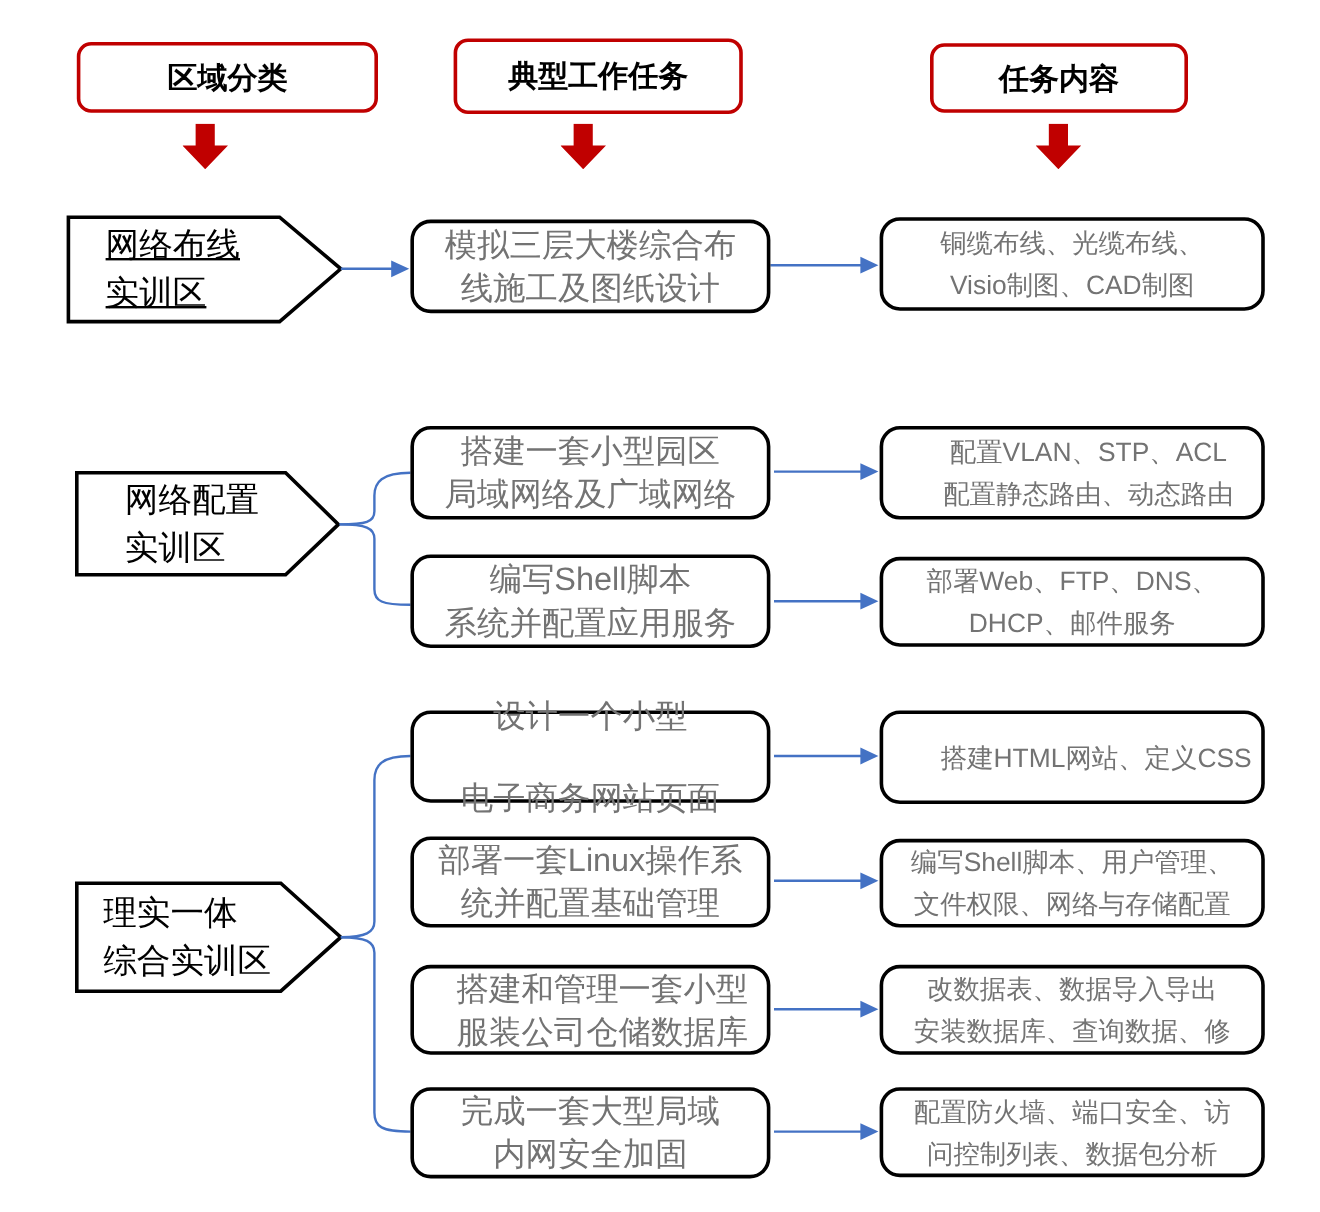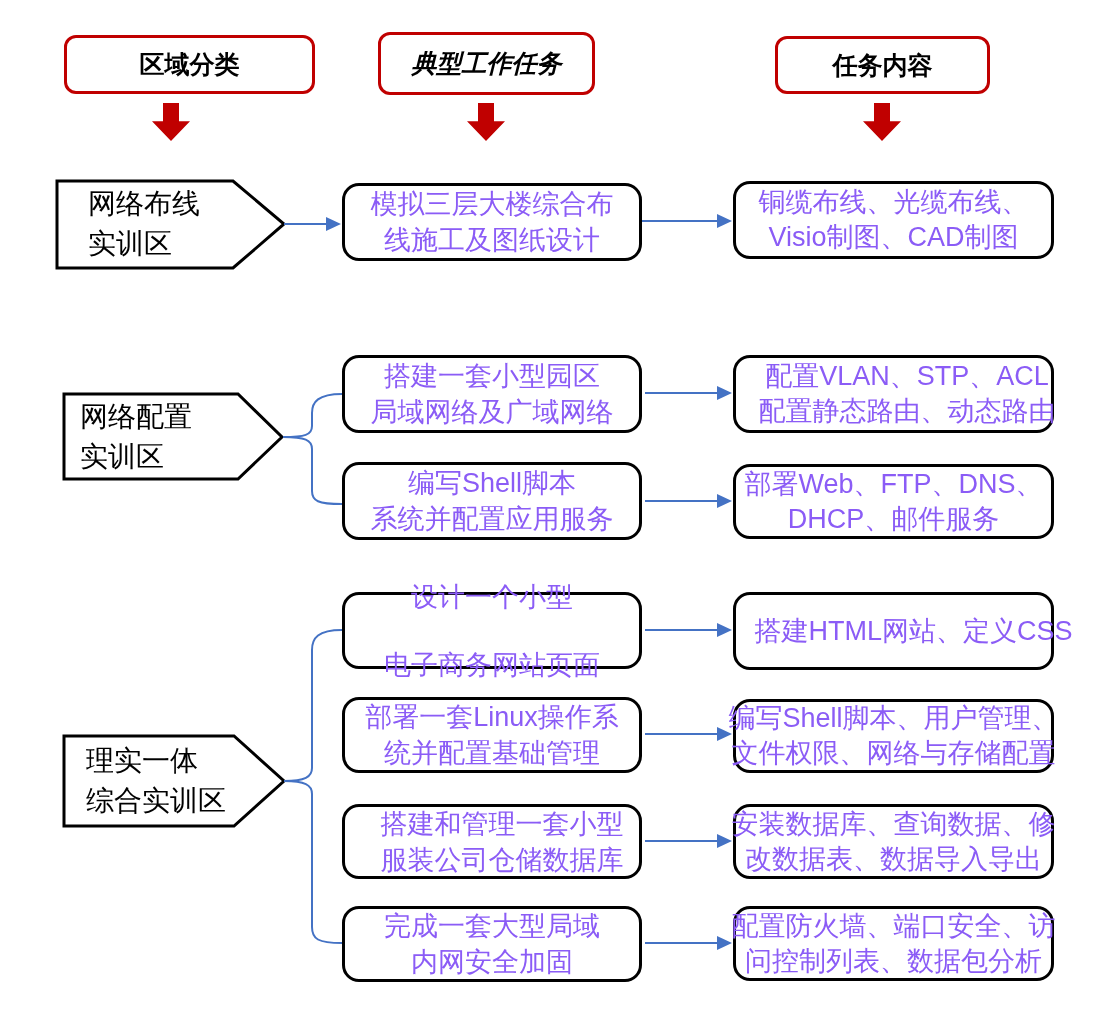--- a/index.html
+++ b/index.html
@@ -21,21 +21,21 @@
     border-radius: 12px;
     display: flex;
     align-items: center;
     justify-content: center;
     font-weight: 700;
     font-size: 25px;
     color: #000000;
     box-sizing: border-box;
   }
   #hdr-1 { left: 64px;  top: 35px; width: 251px; height: 59px; }
-  #hdr-2 { left: 378px; top: 32px; width: 217px; height: 63px; font-style: italic; }
+  #hdr-2 { left: 378px; top: 32px; width: 241px; height: 63px; }
   #hdr-3 { left: 775px; top: 36px; width: 215px; height: 58px; }
 
   .down-arrow {
     position: absolute;
     z-index: 2;
     width: 38px;
     height: 38px;
     background: #C00000;
     clip-path: polygon(29% 0, 71% 0, 71% 48%, 100% 48%, 50% 100%, 0 48%, 29% 48%);
   }
@@ -44,41 +44,41 @@
   #arr-3 { left: 863px; top: 103px; }
 
   .pent-label {
     position: absolute;
     z-index: 2;
     color: #000000;
     font-size: 28px;
     line-height: 40px;
     white-space: nowrap;
   }
-  #pl-1 { left: 88px; top: 184px; }
-  #pl-2 { left: 80px; top: 397px; }
+  #pl-1 { left: 88px; top: 184px; text-decoration: underline; }
+  #pl-2 { left: 104px; top: 397px; }
   #pl-3 { left: 86px; top: 741px; }
 
   .node {
     position: absolute;
     z-index: 2;
     background: #ffffff;
     border: 3px solid #000000;
     border-radius: 17px;
     box-sizing: border-box;
     display: flex;
     flex-direction: column;
     align-items: center;
     justify-content: center;
     text-align: center;
-    color: #8b5cf6;
+    color: #737373;
     white-space: nowrap;
   }
   .mid   { left: 342px; width: 300px; font-size: 27px; line-height: 36px; }
-  .right { left: 733px; width: 321px; font-size: 27px; line-height: 35px; }
+  .right { left: 733px; width: 321px; font-size: 22px; line-height: 35px; }
 
   #m-0-0 { top: 183px; height: 78px; }
   #m-1-0 { top: 355px; height: 78px; }
   #m-1-1 { top: 462px; height: 78px; }
   #m-2-0 { top: 592px; height: 77px; gap: 32px; }
   #m-2-1 { top: 697px; height: 76px; }
   #m-2-2 { top: 804px; height: 75px; padding-left: 20px; }
   #m-2-3 { top: 906px; height: 76px; }
 
   #r-0-0 { top: 181px; height: 78px; }
@@ -193,21 +193,21 @@
     <div>DHCP、邮件服务</div>
   </div>
   <div class="node right" id="r-2-0">
     <div>搭建HTML网站、定义CSS</div>
   </div>
   <div class="node right" id="r-2-1">
     <div>编写Shell脚本、用户管理、</div>
     <div>文件权限、网络与存储配置</div>
   </div>
   <div class="node right" id="r-2-2">
+    <div>改数据表、数据导入导出</div>
     <div>安装数据库、查询数据、修</div>
-    <div>改数据表、数据导入导出</div>
   </div>
   <div class="node right" id="r-2-3">
     <div>配置防火墙、端口安全、访</div>
     <div>问控制列表、数据包分析</div>
   </div>
 
 </div>
 
 </body></html>

